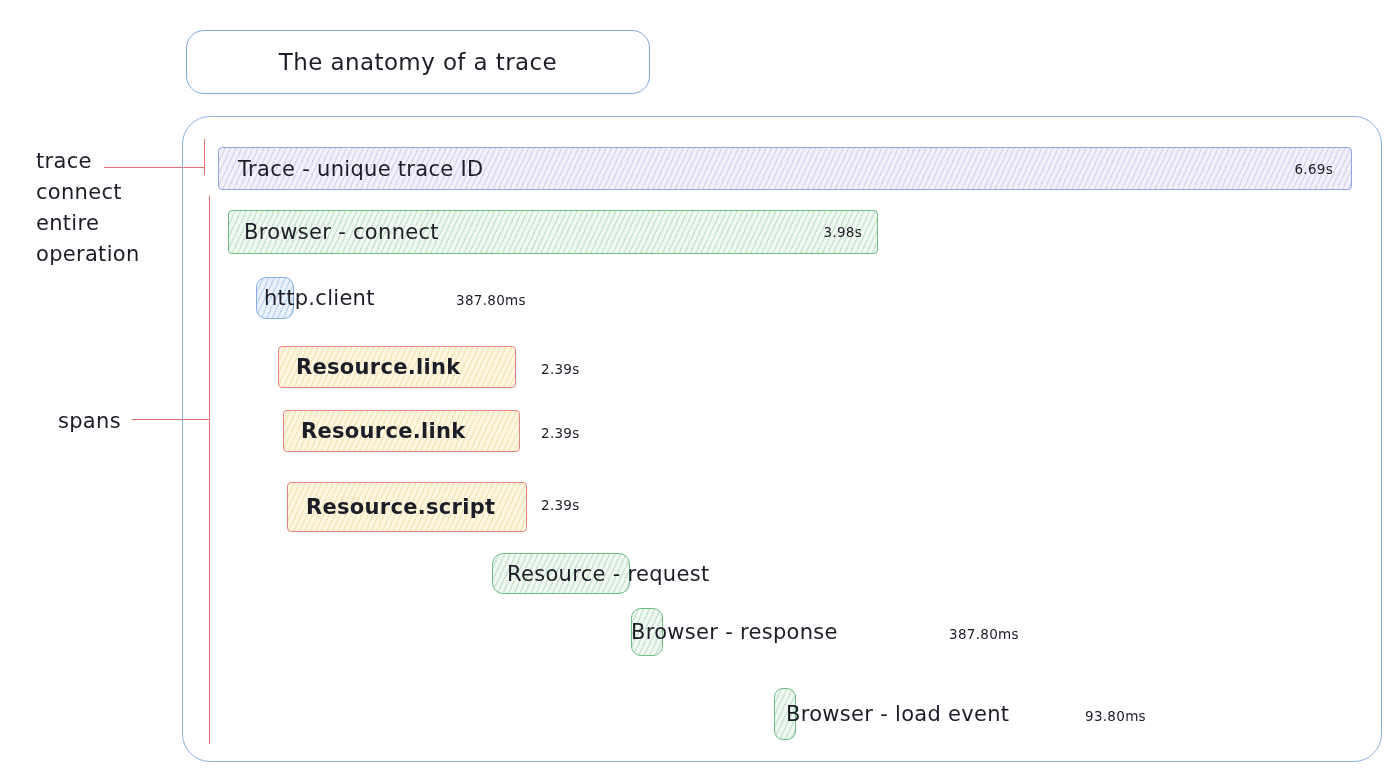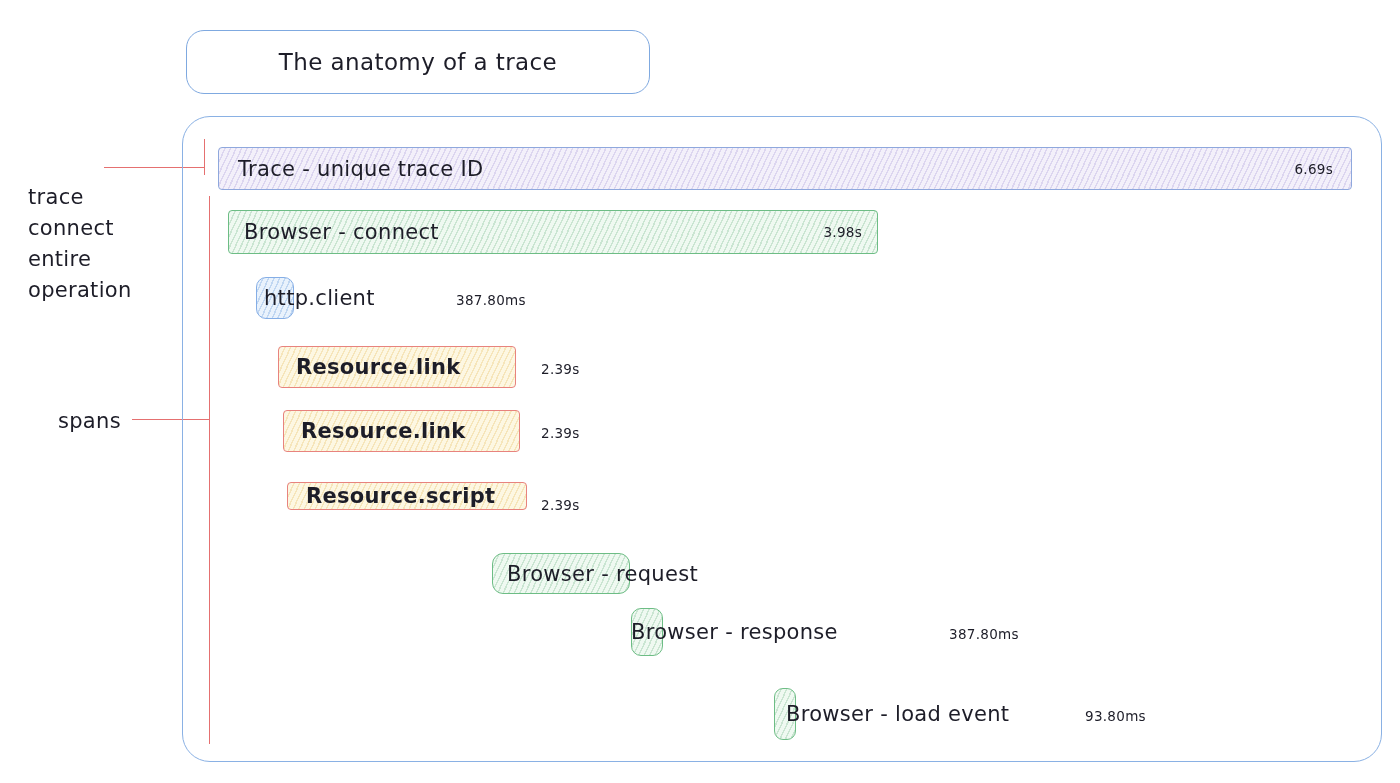--- a/index.html
+++ b/index.html
@@ -48,21 +48,21 @@
 </style>
 </head>
 <body>
 
 <div class="canvas">
 
   <div class="sketch-box title-box">
     <span>The anatomy of a trace</span>
   </div>
 
-  <div class="annot" style="left:28px;top:146px;margin-top:36px;">
+  <div class="annot" style="left:36px;top:146px;">
     <div>trace</div>
     <div>connect</div>
     <div>entire</div>
     <div>operation</div>
   </div>
   <div class="red-h" style="left:104px;top:167px;width:101px;"></div>
   <div class="red-v" style="left:204px;top:139px;height:36px;"></div>
 
   <div class="annot" style="left:58px;top:406px;">
     <div>spans</div>
@@ -89,27 +89,27 @@
   <div class="bar fill-yellow stroke-red" style="left:278px;top:346px;width:238px;height:42px;">
     <span class="bar-label" style="left:17px;">Resource.link</span>
   </div>
   <span class="duration" style="left:541px;top:369px;">2.39s</span>
 
   <div class="bar fill-yellow stroke-red" style="left:283px;top:410px;width:237px;height:42px;">
     <span class="bar-label" style="left:17px;">Resource.link</span>
   </div>
   <span class="duration" style="left:541px;top:433px;">2.39s</span>
 
-  <div class="bar fill-yellow stroke-red" style="left:287px;top:482px;width:240px;height:28px;">
+  <div class="bar fill-yellow stroke-red" style="left:287px;top:482px;width:240px;height:50px;">
     <span class="bar-label" style="left:18px;">Resource.script</span>
   </div>
   <span class="duration" style="left:541px;top:505px;">2.39s</span>
 
   <div class="bar fill-green stroke-green" style="left:492px;top:553px;width:138px;height:41px;border-radius:11px;"></div>
-  <span class="bar-label" style="position:absolute;left:507px;top:574px;">Browser - request</span>
+  <span class="bar-label" style="position:absolute;left:507px;top:574px;">Resource - request</span>
 
   <div class="bar fill-green stroke-green" style="left:631px;top:608px;width:32px;height:48px;border-radius:10px;"></div>
   <span class="bar-label" style="position:absolute;left:631px;top:632px;">Browser - response</span>
   <span class="duration" style="left:949px;top:634px;">387.80ms</span>
 
   <div class="bar fill-green stroke-green" style="left:774px;top:688px;width:22px;height:52px;border-radius:9px;"></div>
   <span class="bar-label" style="position:absolute;left:786px;top:714px;">Browser - load event</span>
   <span class="duration" style="left:1085px;top:716px;">93.80ms</span>
 
 </div>

